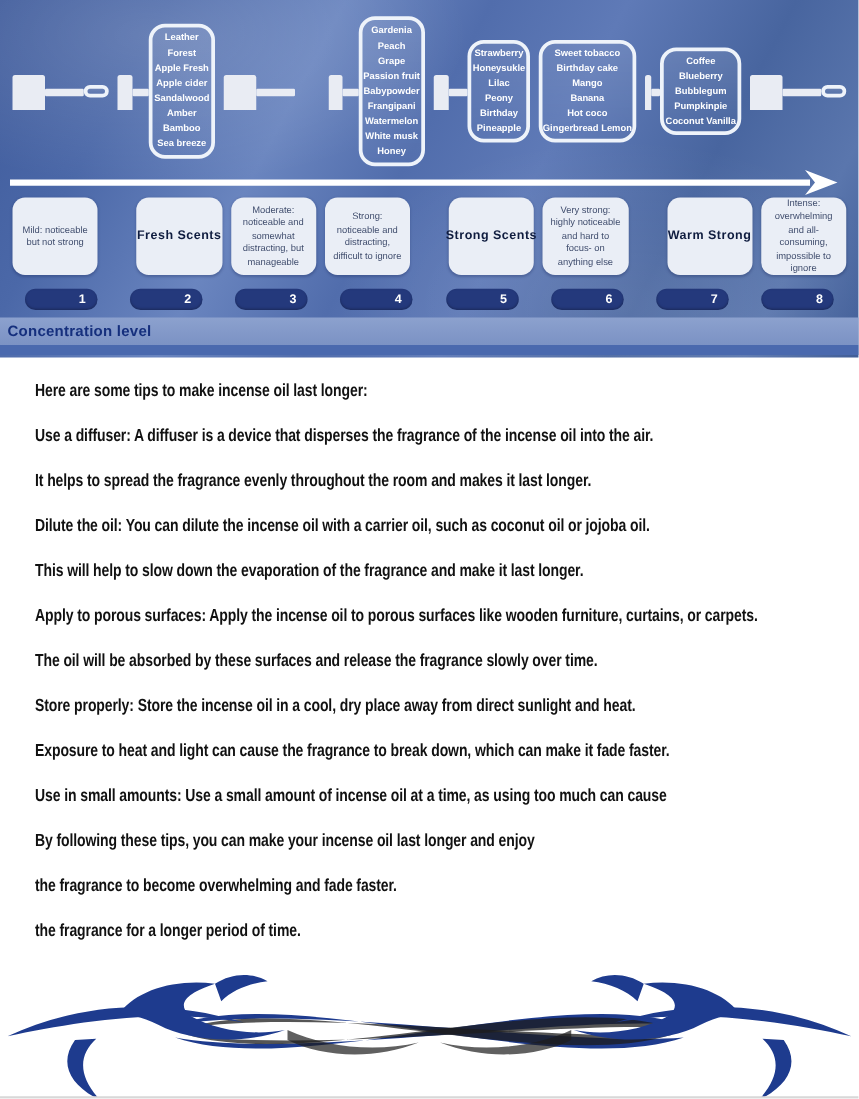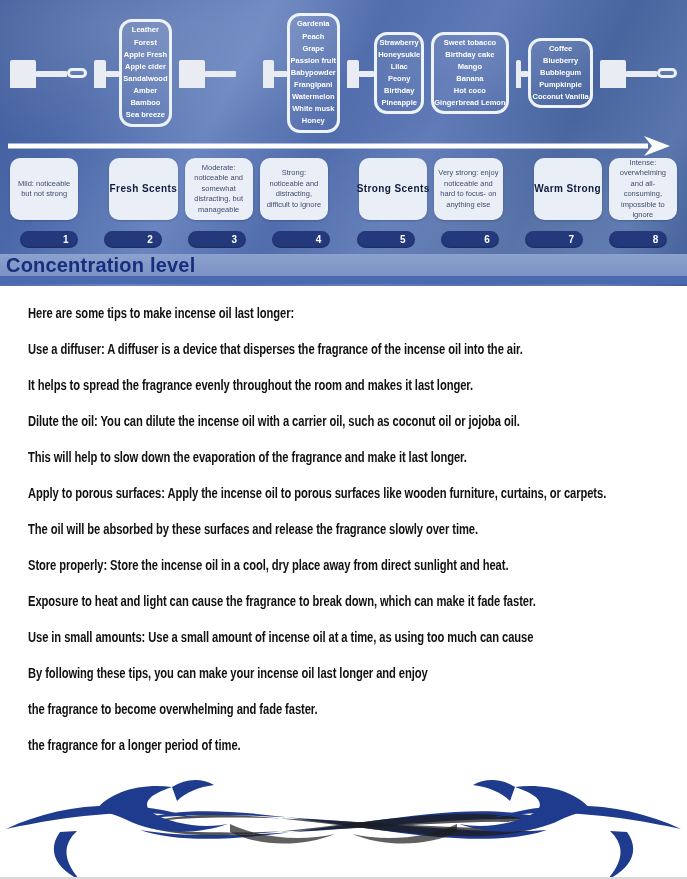--- a/index.html
+++ b/index.html
@@ -50,21 +50,21 @@
     box-shadow:inset 0 -1px 2px rgba(0,0,0,0.25);
     display:flex;align-items:center;justify-content:flex-end;
   }
   .pill span{color:#fff;font-weight:bold;font-size:10px;padding-right:9px;}
 
   .axis-band{
     margin-top:6px;height:22px;display:flex;align-items:center;
     background:linear-gradient(180deg,#8ca1ce,#7b92c4);
     padding-left:6px;box-sizing:border-box;
   }
-  .axis-band span{color:#152f7d;font-weight:bold;font-size:20px;letter-spacing:0.2px;}
+  .axis-band span{color:#152f7d;font-weight:bold;font-size:12px;letter-spacing:0.2px;}
   .banner-strip{height:8px;background:#4a69ae;}
 
   
   .tips{padding-top:18px;}
   .tips p{margin:0 0 22px 28px;height:14px;}
   .tips p span{
     display:inline-block;white-space:nowrap;
     font-size:14px;font-weight:bold;color:#111;
     letter-spacing:-0.1px;
     transform:scaleX(0.80);transform-origin:0 50%;
@@ -181,21 +181,21 @@
         <polygon points="636,2 662,12 636,22 644,12" fill="#ffffff"></polygon>
       </svg>
     </div>
 
     <div class="scale-row">
         <div class="scale-box">Mild: noticeable but not strong</div>
         <div class="scale-box em">Fresh Scents</div>
         <div class="scale-box">Moderate: noticeable and somewhat distracting, but manageable</div>
         <div class="scale-box">Strong: noticeable and distracting, difficult to ignore</div>
         <div class="scale-box em">Strong Scents</div>
-        <div class="scale-box">Very strong: enjoy noticeable and hard to focus- on anything else</div>
+        <div class="scale-box">Very strong: highly noticeable and hard to focus- on anything else</div>
         <div class="scale-box em">Warm Strong</div>
         <div class="scale-box">Intense: overwhelming and all-consuming, impossible to ignore</div>
       </div>
     <div class="pills-row">
         <div class="pill-col">
           <div class="pill">
             <span>1</span>
           </div>
         </div>
         <div class="pill-col">

